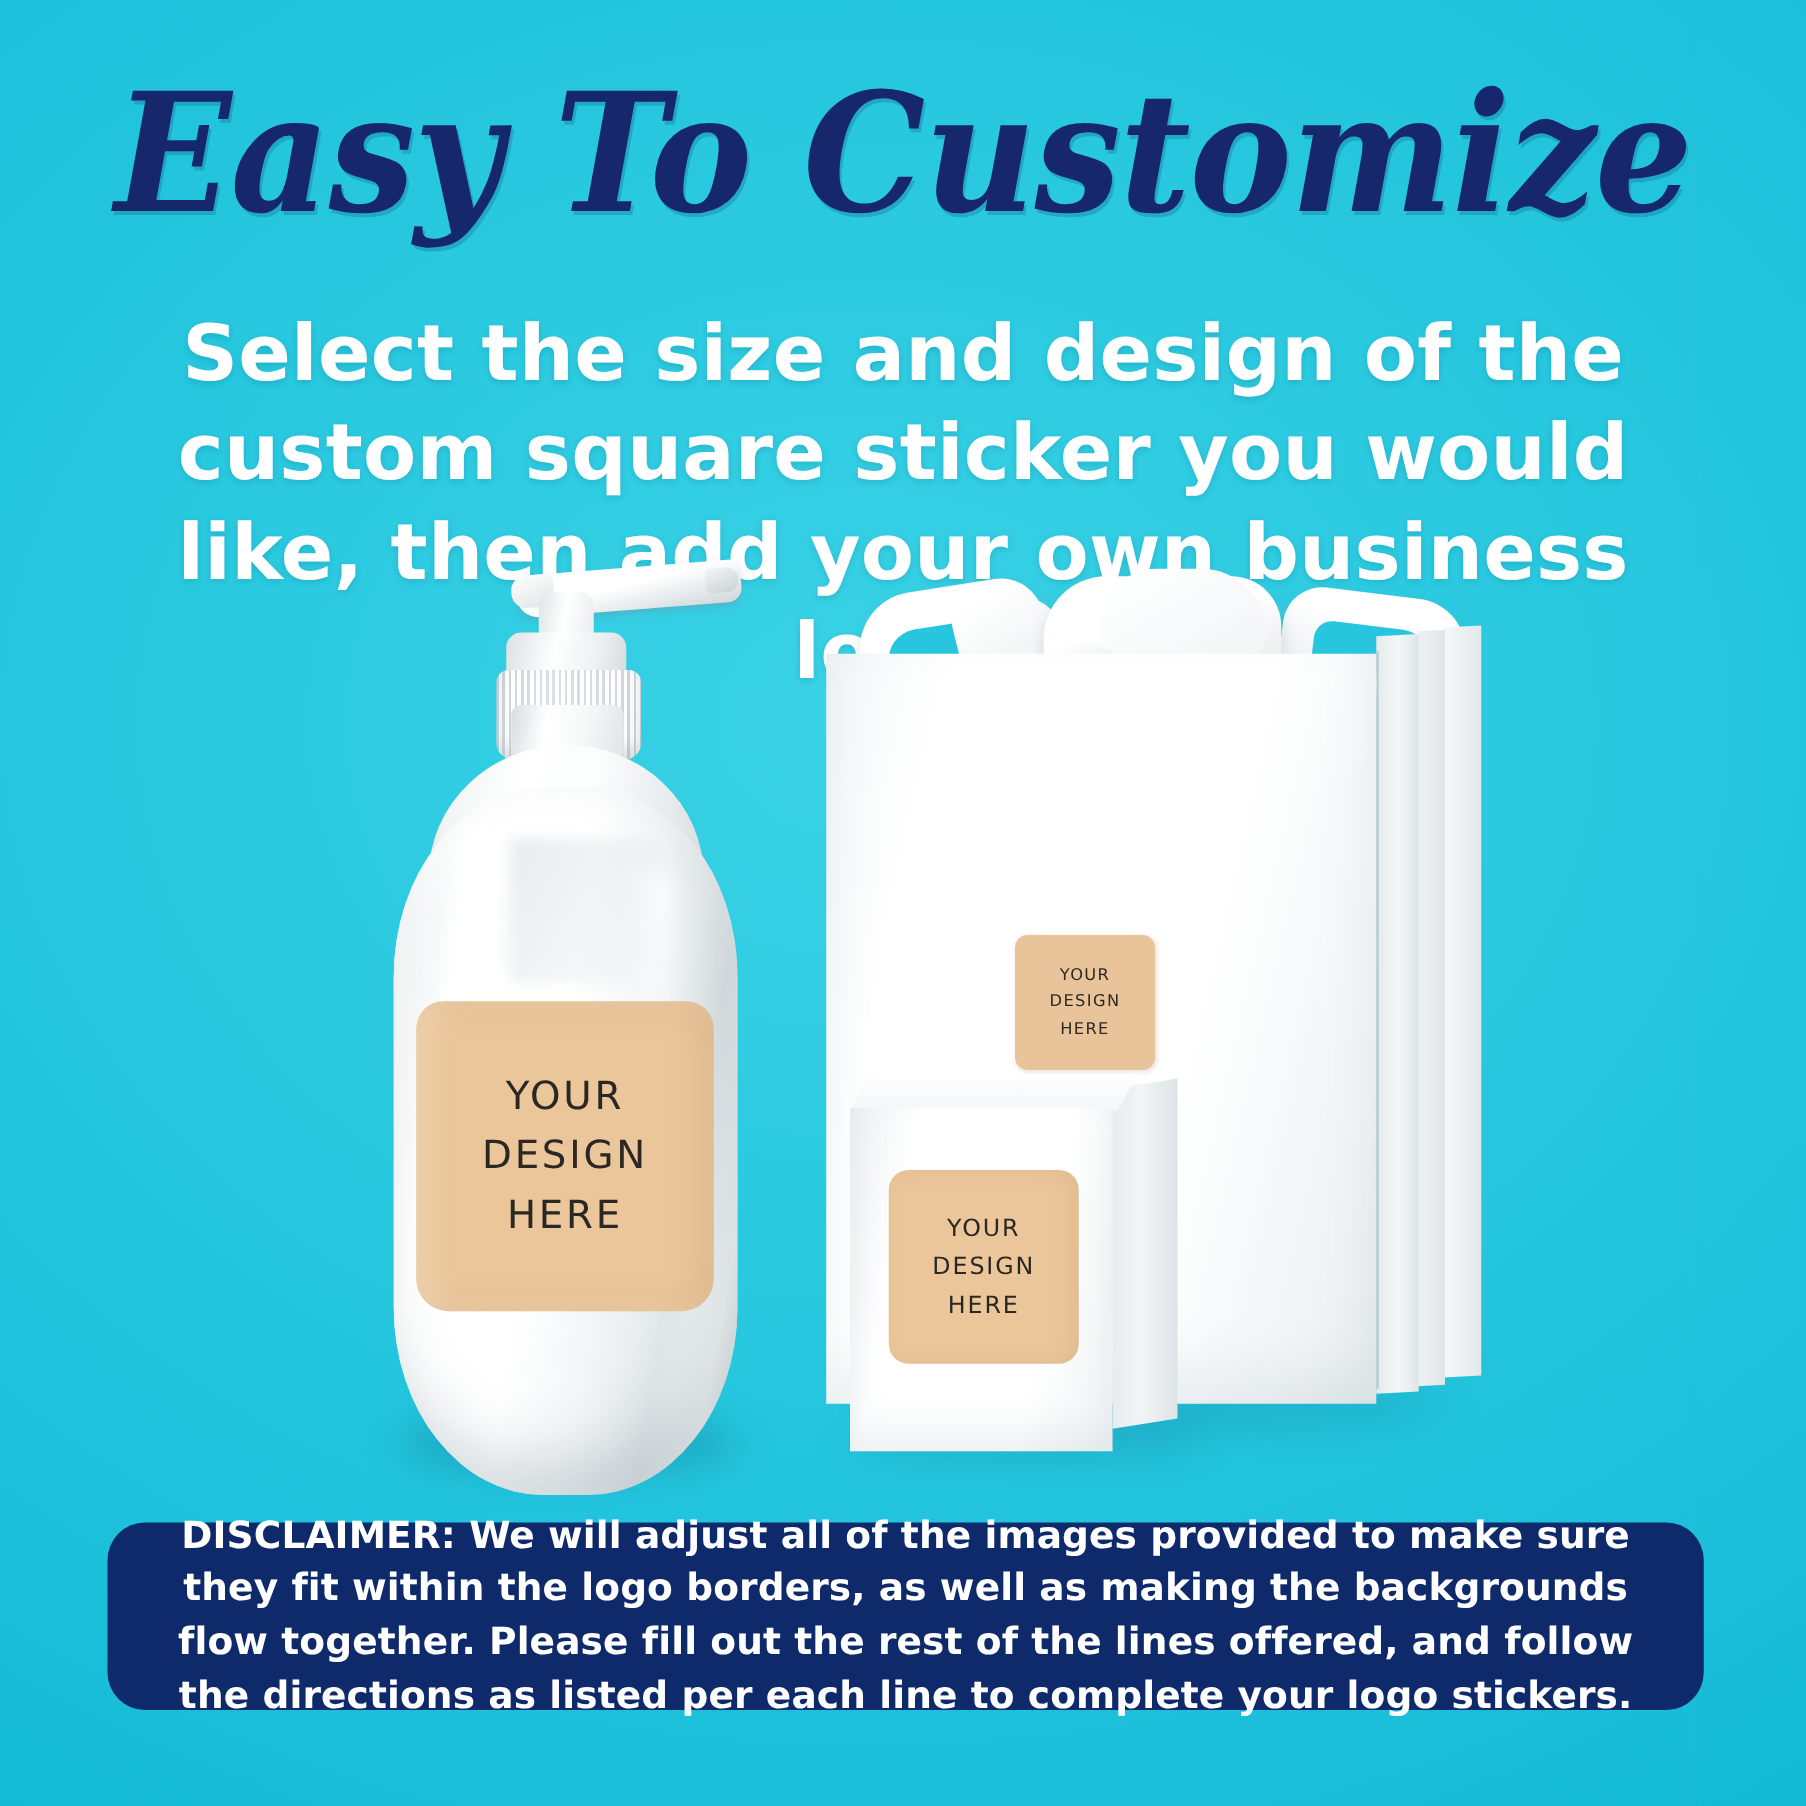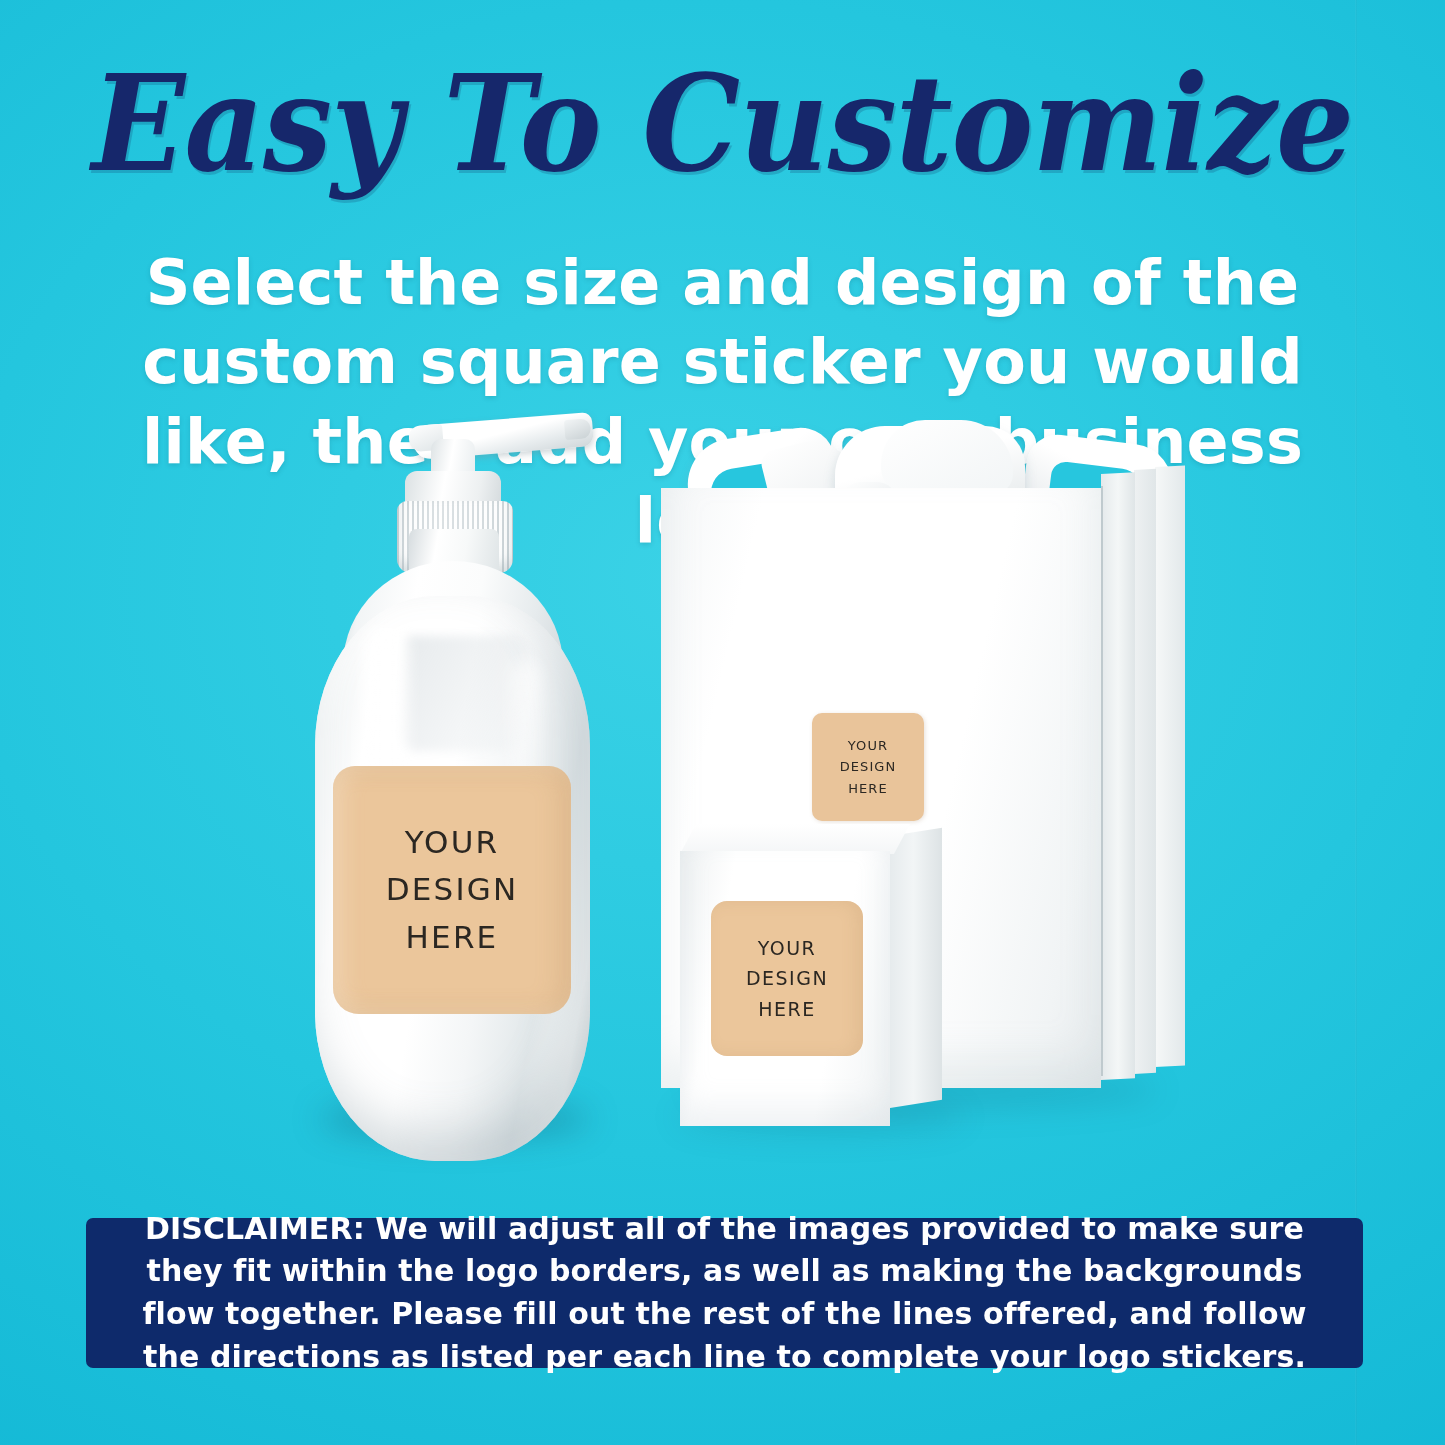--- a/index.html
+++ b/index.html
@@ -35,21 +35,21 @@
   .subtitle{
     position:absolute;left:100px;right:100px;top:243px;
     text-align:center;color:#ffffff;
     font-family:"DejaVu Sans",sans-serif;
     font-weight:700;font-size:62px;line-height:1.28;
     letter-spacing:.2px;
     text-shadow:0 2px 5px rgba(6,70,95,.18);
   }
 
   
-  .scene{position:absolute;left:0;top:381px;width:1445px;height:790px;}
+  .scene{position:absolute;left:0;top:416px;width:1445px;height:790px;}
 
   
   .shadow{position:absolute;border-radius:50%;filter:blur(16px);background:rgba(10,70,95,.28);}
 
   
   .bottle{position:absolute;left:305px;top:30px;width:295px;height:750px;}
   .bottle-body{
     position:absolute;left:10px;top:185px;width:275px;height:565px;
     border-radius:120px/150px;
     background:
@@ -251,21 +251,21 @@
   }
   .label-small .lt{
     font-family:"DejaVu Sans",sans-serif;
     font-weight:400;font-size:19px;line-height:1.6;
     letter-spacing:1.5px;color:#2b2722;text-align:center;
   }
 
   
   .disclaimer{
     position:absolute;left:86px;top:1218px;width:1277px;height:150px;
-    background:#0e2a6b;border-radius:7px;
+    background:#0e2a6b;border-radius:30px;
     display:flex;align-items:center;justify-content:center;
     padding:0 26px;box-sizing:border-box;
   }
   .disclaimer p{
     margin:0;color:#ffffff;text-align:center;
     font-family:"DejaVu Sans",sans-serif;
     font-weight:700;font-size:30px;line-height:1.42;
     letter-spacing:.1px;
   }
   .disclaimer b{font-weight:700;}

